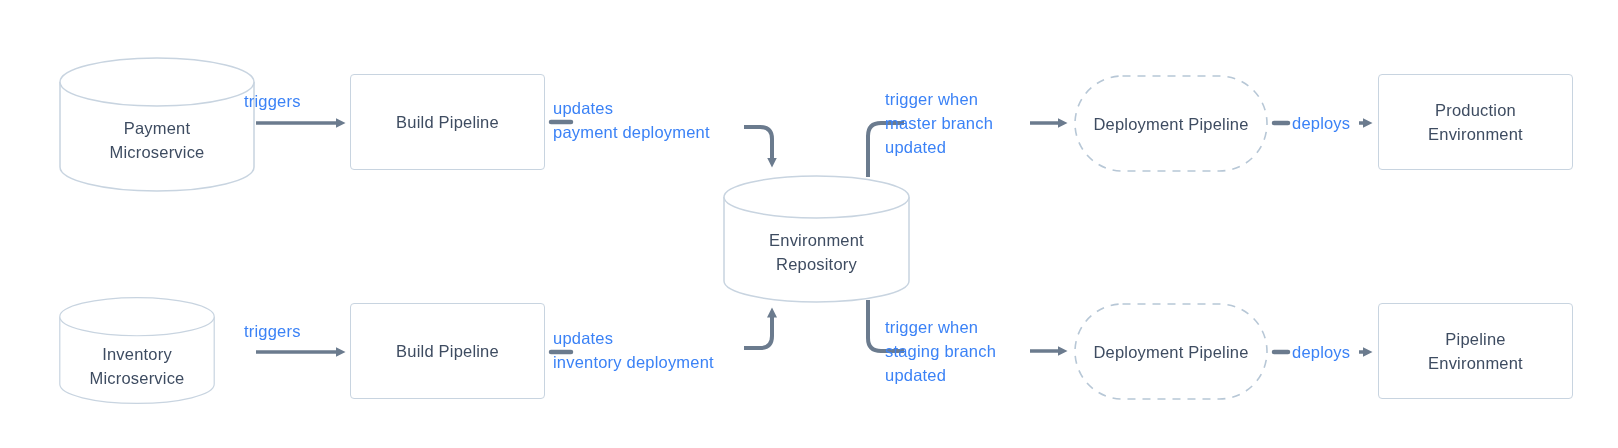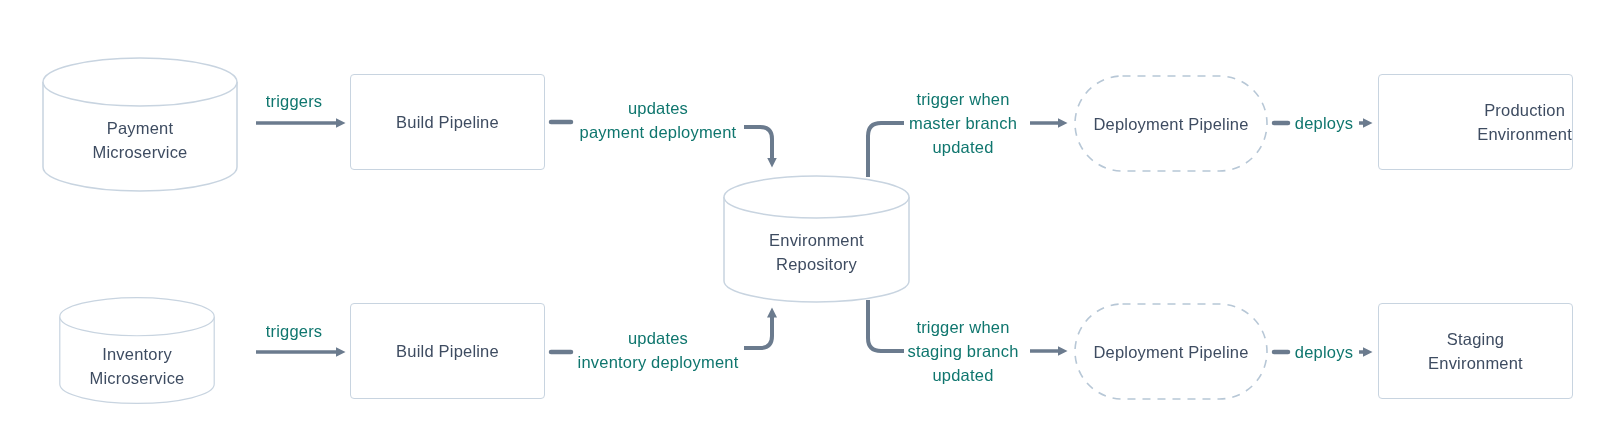--- a/index.html
+++ b/index.html
@@ -20,22 +20,22 @@
   }
   .node-label { white-space:pre-line; position:relative; z-index:1; }
   .box { background:#ffffff; border:1.5px solid #c8d4e0; border-radius:4px; }
   .cyl svg, .pill svg { position:absolute; left:0; top:0; width:100%; height:100%; }
   .cyl svg path, .cyl svg ellipse { fill:#ffffff; stroke:#c8d4e0; stroke-width:1.5; }
   .cyl-big .node-label { padding-top:30px; }
   .cyl-repo .node-label { padding-top:26px; }
   .pill svg rect { fill:#ffffff; stroke:#b7c7d6; stroke-width:1.6; stroke-dasharray:8 7; }
 
   .edge-label {
-    position:absolute; text-align:center; font-size:16.5px; line-height:24px;
-    letter-spacing:0.2px; white-space:pre-line; color:#0f766e;
+    position:absolute; text-align:left; font-size:16.5px; line-height:24px;
+    letter-spacing:0.2px; white-space:pre-line; color:#3b82f6;
   }
 </style>
 </head>
 <body>
 
 <div id="diagram">
 
   <svg id="connectors">
     <defs>
       <marker id="arrowhead" markerUnits="userSpaceOnUse" markerWidth="11" markerHeight="11" refX="0.5" refY="5" orient="auto">
@@ -53,21 +53,21 @@
 
     <path class="arrow" d="M256,352 H336"></path>
     <path class="dash" d="M551,352 H571"></path>
     <path class="elbow arrow-end" d="M744,348 H760 Q772,348 772,336 V317"></path>
     <path class="elbow" d="M868,300 V338 Q868,351 881,351 H904"></path>
     <path class="arrow" d="M1030,351 H1058"></path>
     <path class="dash" d="M1274,352 H1288"></path>
     <path class="arrow" d="M1359,352 H1363"></path>
   </svg>
 
-  <div class="node cyl cyl-big" style="left:42px; top:57px; width:196px; height:135px;">
+  <div class="node cyl cyl-big" style="left:59px; top:57px; width:196px; height:135px;">
     <svg viewBox="0 0 196 135">
       <path d="M1,25 v85 a97,24 0 0 0 194,0 v-85"></path>
       <ellipse cx="98" cy="25" rx="97" ry="24"></ellipse>
     </svg>
     <span class="node-label">Payment
 Microservice</span>
   </div>
 
   <div class="node box" style="left:350px; top:74px; width:195px; height:96px;">
     <span class="node-label">Build Pipeline</span>
@@ -82,21 +82,21 @@
 Repository</span>
   </div>
 
   <div class="node pill" style="left:1074px; top:75px; width:194px; height:97px;">
     <svg viewBox="0 0 194 97">
       <rect x="1" y="1" width="192" height="95" rx="47.5"></rect>
     </svg>
     <span class="node-label">Deployment Pipeline</span>
   </div>
 
-  <div class="node box" style="left:1378px; top:74px; width:195px; height:96px;justify-content:flex-end;">
+  <div class="node box" style="left:1378px; top:74px; width:195px; height:96px;">
     <span class="node-label">Production
 Environment</span>
   </div>
 
   <div class="node cyl cyl-big" style="left:59px; top:283px; width:156px; height:135px;">
     <svg viewBox="0 0 196 135">
       <path d="M1,25 v85 a97,24 0 0 0 194,0 v-85"></path>
       <ellipse cx="98" cy="25" rx="97" ry="24"></ellipse>
     </svg>
     <span class="node-label">Inventory
@@ -108,21 +108,21 @@
   </div>
 
   <div class="node pill" style="left:1074px; top:303px; width:194px; height:97px;">
     <svg viewBox="0 0 194 97">
       <rect x="1" y="1" width="192" height="95" rx="47.5"></rect>
     </svg>
     <span class="node-label">Deployment Pipeline</span>
   </div>
 
   <div class="node box" style="left:1378px; top:303px; width:195px; height:96px;">
-    <span class="node-label">Staging
+    <span class="node-label">Pipeline
 Environment</span>
   </div>
 
   <div class="edge-label" style="left:244px; top:89px; width:100px;">triggers</div>
 
   <div class="edge-label" style="left:553px; top:96px; width:210px;">updates
 payment deployment</div>
 
   <div class="edge-label" style="left:885px; top:87px; width:156px;">trigger when
 master branch

